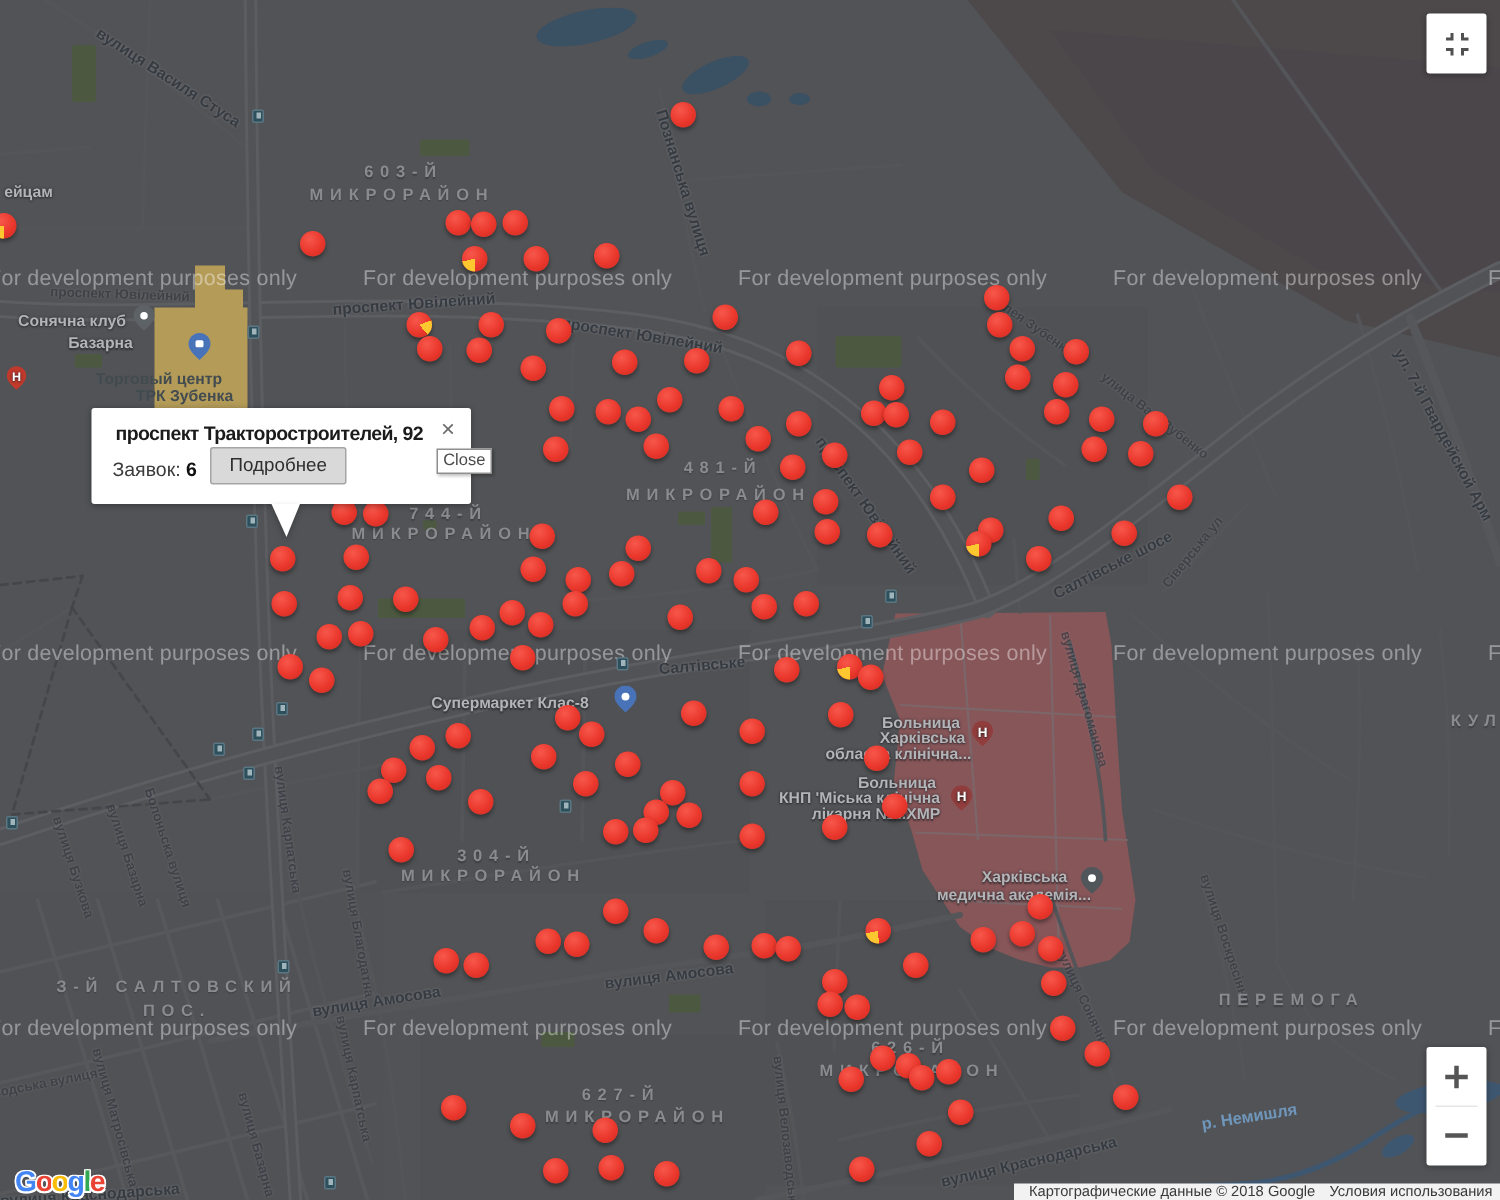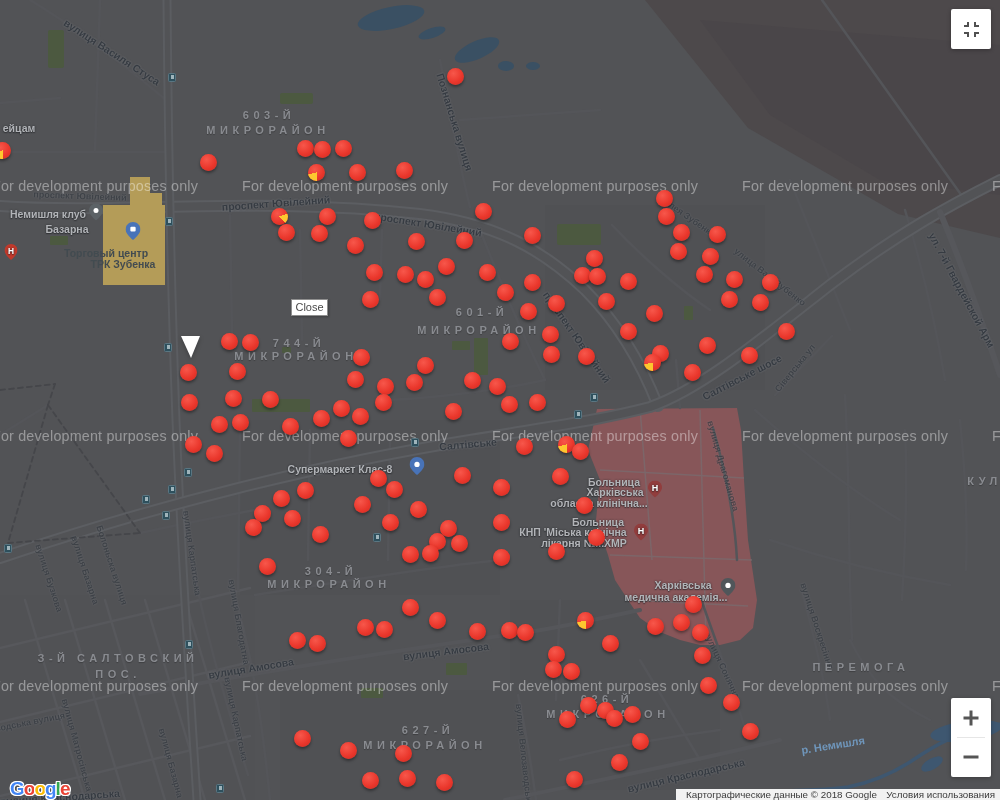--- a/index.html
+++ b/index.html
@@ -214,35 +214,35 @@
 <div class="st sm" style="left:85px;top:570px;transform:translate(-50%,-50%) rotate(72deg)">вулиця Базарна</div>
 <div class="st sm" style="left:30px;top:722px;transform:translate(-50%,-50%) rotate(-11deg)">водська вулиця</div>
 <div class="st sm" style="left:723px;top:466px;transform:translate(-50%,-50%) rotate(74deg)">вулиця Драгоманова</div>
 <div class="st sm" style="left:722px;top:665px;transform:translate(-50%,-50%) rotate(65deg)">вулиця Сонячна</div>
 <div class="st sm" style="left:817px;top:626px;transform:translate(-50%,-50%) rotate(72deg)">вулиця Воскресіння</div>
 <div class="st sm" style="left:795px;top:368px;transform:translate(-50%,-50%) rotate(-51deg)">Сіверська ул</div>
 <div class="st sm" style="left:690px;top:218px;transform:translate(-50%,-50%) rotate(35deg)">алея Зубенка</div>
 <div class="st sm" style="left:770px;top:277px;transform:translate(-50%,-50%) rotate(38deg)">улица Вал. Зубенко</div>
 <div class="ar" style="left:269px;top:115px;transform:translate(-50%,-50%)">603-Й</div>
 <div class="ar" style="left:268px;top:130px;transform:translate(-50%,-50%)">МИКРОРАЙОН</div>
-<div class="ar" style="left:482px;top:312px;transform:translate(-50%,-50%)">601-Й</div>
+<div class="ar" style="left:482px;top:312px;transform:translate(-50%,-50%)">481-Й</div>
 <div class="ar" style="left:479px;top:330px;transform:translate(-50%,-50%)">МИКРОРАЙОН</div>
 <div class="ar" style="left:299px;top:343px;transform:translate(-50%,-50%)">744-Й</div>
 <div class="ar" style="left:296px;top:356px;transform:translate(-50%,-50%)">МИКРОРАЙОН</div>
 <div class="ar" style="left:331px;top:571px;transform:translate(-50%,-50%)">304-Й</div>
 <div class="ar" style="left:329px;top:584px;transform:translate(-50%,-50%)">МИКРОРАЙОН</div>
-<div class="ar" style="left:428px;top:730px;transform:translate(-50%,-50%)">627-Й</div>
+<div class="ar" style="left:414px;top:730px;transform:translate(-50%,-50%)">627-Й</div>
 <div class="ar" style="left:425px;top:745px;transform:translate(-50%,-50%)">МИКРОРАЙОН</div>
 <div class="ar" style="left:607px;top:699px;transform:translate(-50%,-50%)">626-Й</div>
 <div class="ar" style="left:608px;top:714px;transform:translate(-50%,-50%)">МИКРОРАЙОН</div>
 <div class="ar" style="left:118px;top:658px;transform:translate(-50%,-50%)">З-Й САЛТОВСКИЙ</div>
 <div class="ar" style="left:118px;top:674px;transform:translate(-50%,-50%)">ПОС.</div>
 <div class="ar" style="left:861px;top:667px;transform:translate(-50%,-50%)">ПЕРЕМОГА</div>
 <div class="ar" style="left:1013px;top:481px;transform:translate(-50%,-50%)">КУЛИНИЧІ</div>
-<div class="poi" style="left:48px;top:214px;transform:translate(-50%,-50%)">Немишля клуб</div>
+<div class="poi" style="left:48px;top:214px;transform:translate(-50%,-50%)">Сонячна клуб</div>
 <div class="poi" style="left:67px;top:229px;transform:translate(-50%,-50%)">Базарна</div>
 <div class="poi" style="left:340px;top:469px;transform:translate(-50%,-50%)">Супермаркет Клас-8</div>
 <div class="poi b" style="left:614px;top:482px;transform:translate(-50%,-50%)">Больница</div>
 <div class="poi" style="left:615px;top:492px;transform:translate(-50%,-50%)">Харківська</div>
 <div class="poi" style="left:599px;top:503px;transform:translate(-50%,-50%)">обласна клінічна...</div>
 <div class="poi b" style="left:598px;top:522px;transform:translate(-50%,-50%)">Больница</div>
 <div class="poi" style="left:573px;top:532px;transform:translate(-50%,-50%)">КНП 'Міська клінічна</div>
 <div class="poi" style="left:584px;top:543px;transform:translate(-50%,-50%)">лікарня №...ХМР</div>
 <div class="poi b" style="left:683px;top:585px;transform:translate(-50%,-50%)">Харківська</div>
 <div class="poi b" style="left:676px;top:597px;transform:translate(-50%,-50%)">медична академія...</div>
@@ -450,20 +450,26 @@
 <i class="m" style="left:619px;top:762px"></i>
 <i class="m" style="left:574px;top:779px"></i>
 <i class="m" style="left:302px;top:738px"></i>
 <i class="m" style="left:348px;top:750px"></i>
 <i class="m" style="left:403px;top:753px"></i>
 <i class="m" style="left:370px;top:780px"></i>
 <i class="m" style="left:407px;top:778px"></i>
 <i class="m" style="left:444px;top:782px"></i>
 <i class="m" style="left:553px;top:669px"></i>
 <i class="m" style="left:571px;top:671px"></i>
+<div id="iw">
+ <div class="t">проспект Тракторостроителей, 92</div>
+ <div class="x">×</div>
+ <div class="z">Заявок: <b>6</b></div>
+ <div class="btn">Подробнее</div>
+</div>
 <div id="tail"></div>
 <div id="tt">Close</div>
 <div id="fsbtn">
       <svg width="17" height="17" viewBox="0 0 17 17" style="position:absolute;left:12px;top:12px">
 <g stroke="#505050" stroke-width="2" fill="none">
 <path d="M5,1 V5 H1"></path>
           <path d="M12,1 V5 H16"></path>
 <path d="M5,16 V12 H1"></path>
           <path d="M12,16 V12 H16"></path>
 </g>

